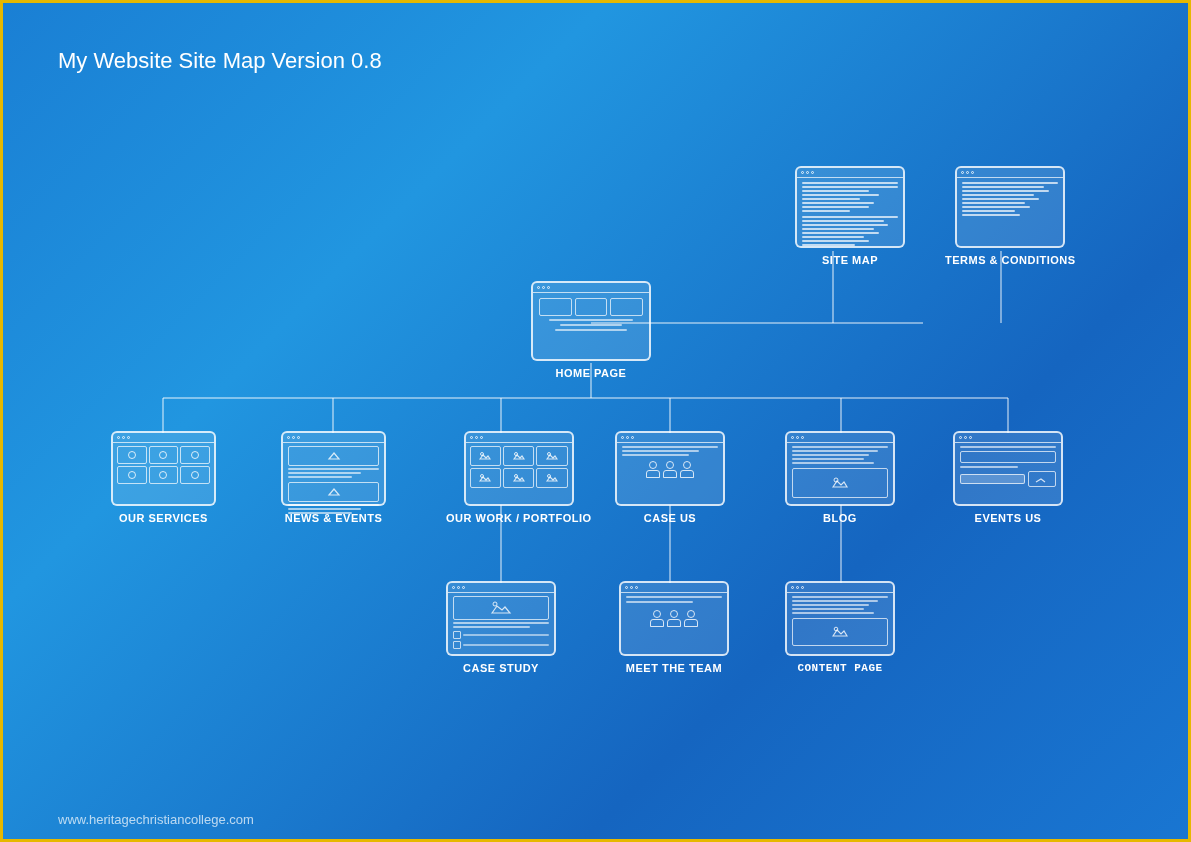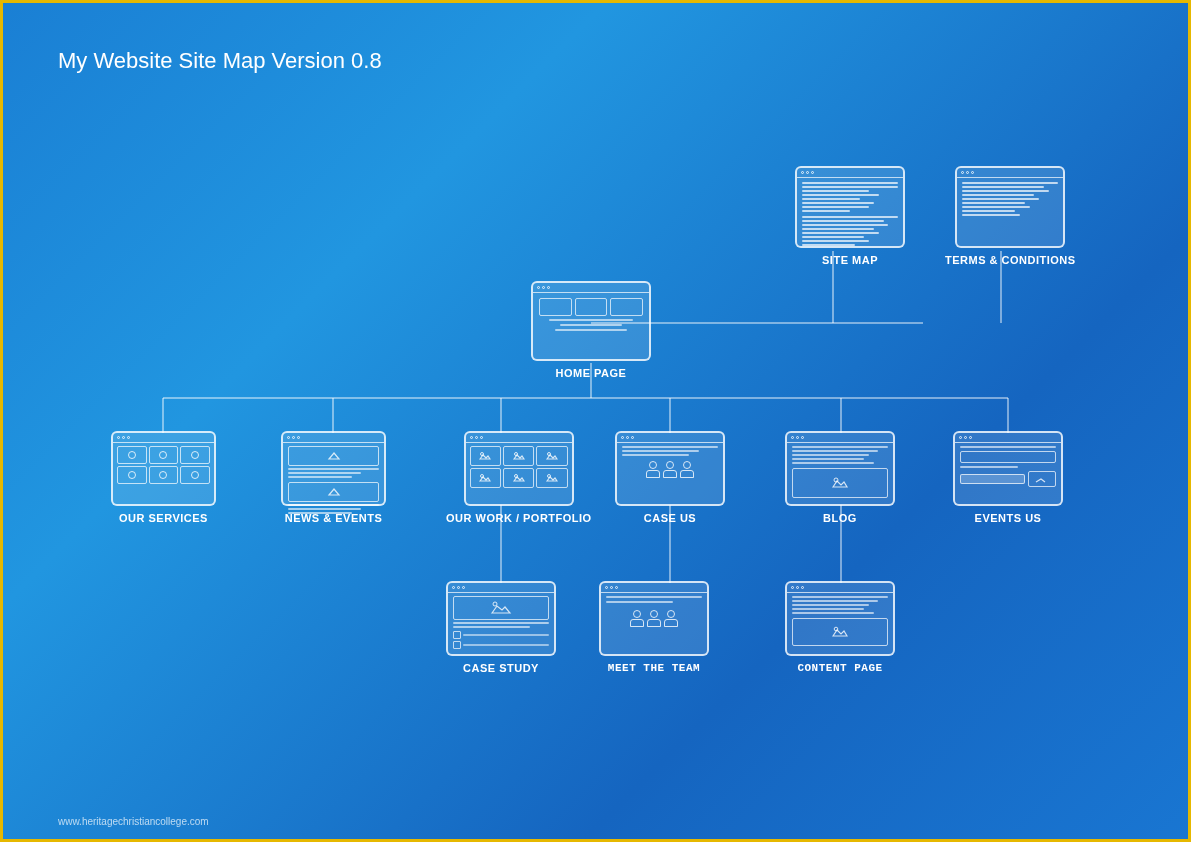--- a/index.html
+++ b/index.html
@@ -18,21 +18,21 @@
       left: 55px;
       color: white;
       font-size: 22px;
       font-weight: 400;
     }
     .footer-text {
       position: absolute;
       bottom: 12px;
       left: 55px;
       color: rgba(255,255,255,0.7);
-      font-size: 10px;
+      font-size: 13px;
     }
 
     
     .connectors {
       position: absolute;
       top: 0; left: 0;
       width: 1191px;
       height: 842px;
       pointer-events: none;
     }
@@ -433,21 +433,21 @@
       </div>
       <div style="display:flex;gap:2px;">
         <div style="height:8px;width:8px;border:1.5px solid rgba(255,255,255,0.7);border-radius:1px;"></div>
         <div style="height:2px;background:rgba(255,255,255,0.5);border-radius:1px;flex:1;margin-top:3px;"></div>
       </div>
     </div>
   </div>
   <div class="node-label">CASE STUDY</div>
 </div>
 
-<div class="node" style="left:596px;top:578px;font-family:Liberation Mono, monospace;">
+<div class="node" style="left:616px;top:578px;">
   <div class="node-box" style="width:110px;height:75px;">
     <div class="browser-bar">
       <div class="browser-dot"></div>
         <div class="browser-dot"></div>
         <div class="browser-dot"></div>
     </div>
     <div class="browser-content" style="padding:3px 5px;display:flex;flex-direction:column;gap:3px;">
       <div style="height:2px;background:rgba(255,255,255,0.6);border-radius:1px;"></div>
       <div style="height:2px;background:rgba(255,255,255,0.6);border-radius:1px;width:70%;"></div>
       <div class="person-icon" style="margin-top:4px;">

